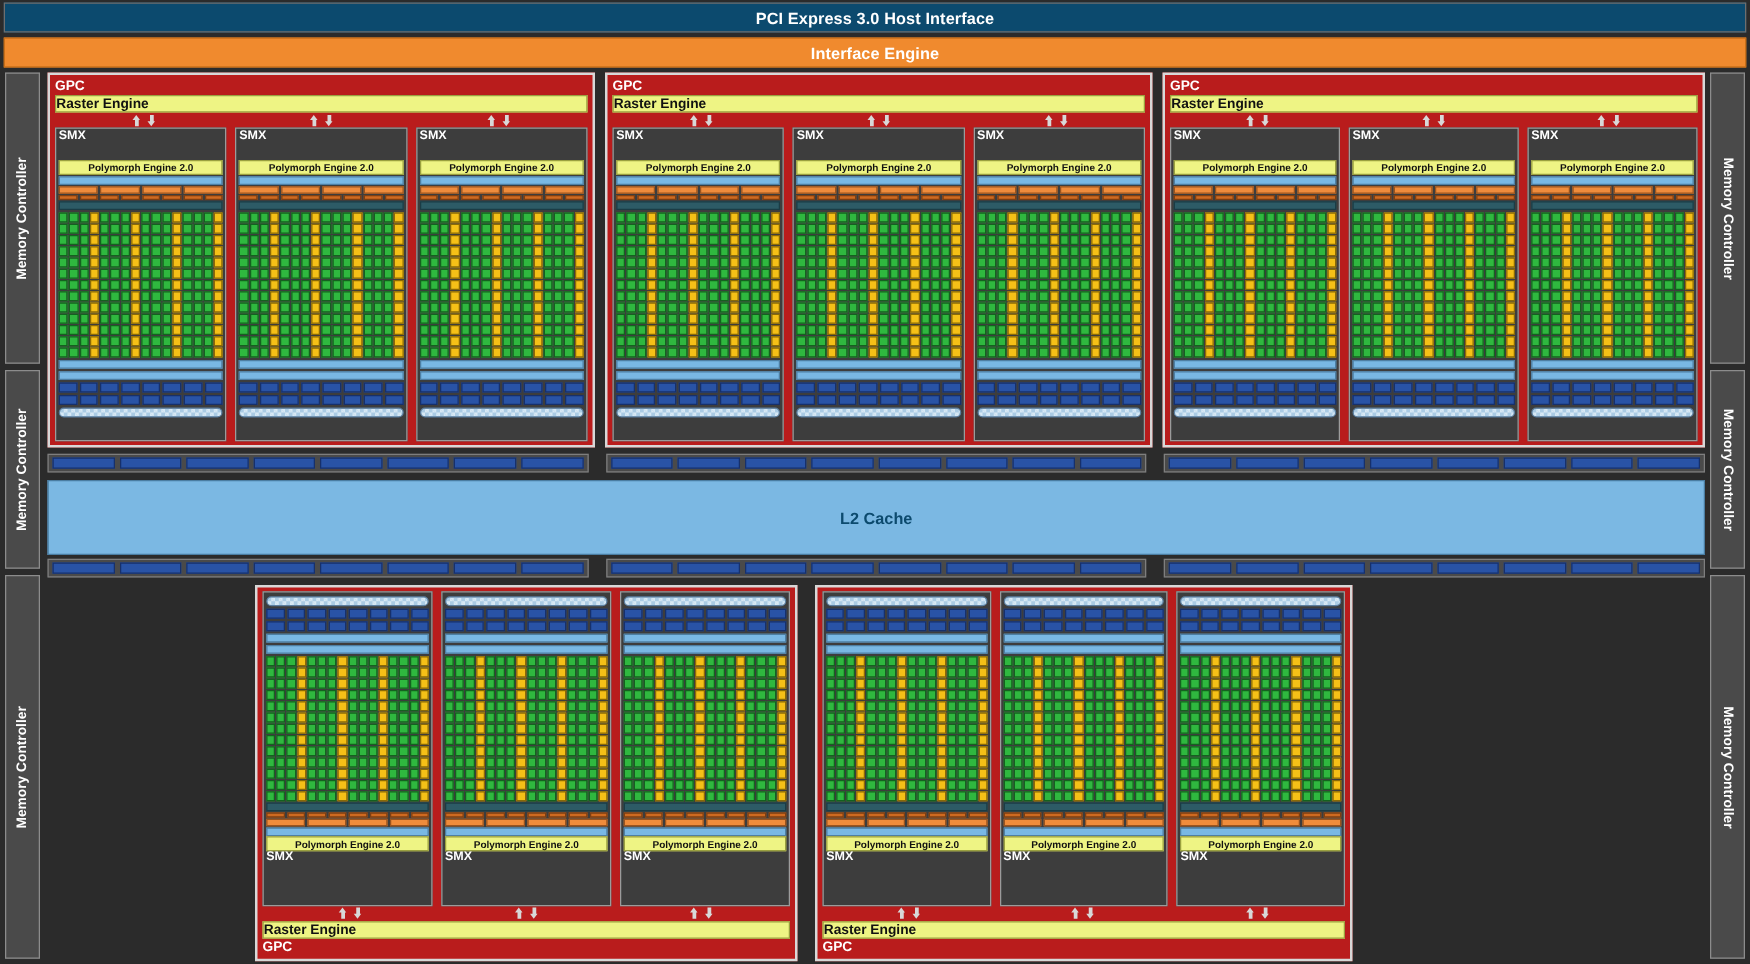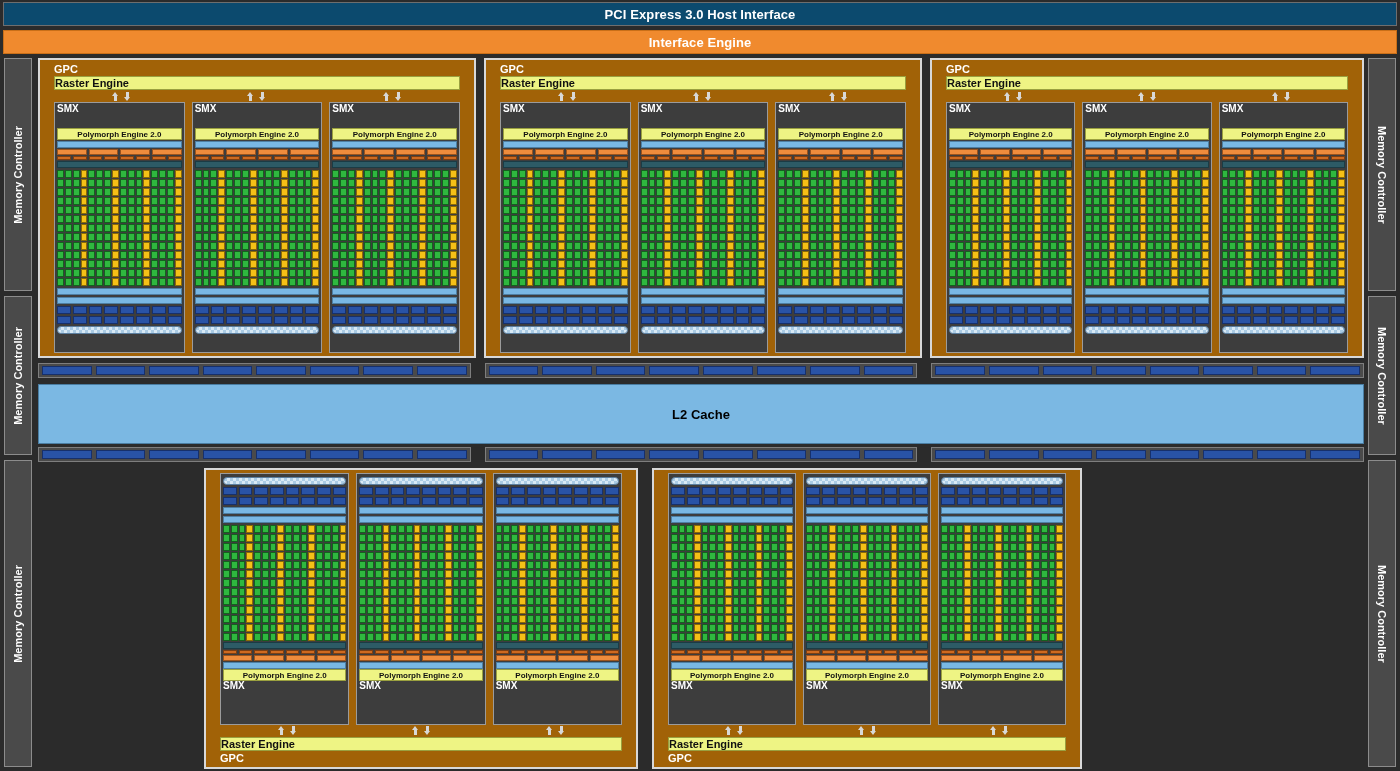--- a/index.html
+++ b/index.html
@@ -68,24 +68,24 @@
   .mc-l1 { left: 4px;  top: 58px;  height: 233px; }
   .mc-l2 { left: 4px;  top: 296px; height: 159px; }
   .mc-l3 { left: 4px;  top: 460px; height: 307px; }
   .mc-r1 { left: 1368px; top: 58px;  height: 233px; }
   .mc-r2 { left: 1368px; top: 296px; height: 159px; }
   .mc-r3 { left: 1368px; top: 460px; height: 307px; }
 
   
   .gpc {
     position: absolute;
-    background: #a16207;
+    background: #b91c1c;
     border: 2px solid #d8d8d8;
     box-sizing: border-box;
-    padding: 3px 14px;
+    padding: 3px 4px;
   }
   .gpc-label {
     font-size: 11px;
     font-weight: bold;
     color: #ffffff;
     line-height: 12px;
     height: 12px;
   }
   .raster {
     background: #eef484;
@@ -267,21 +267,21 @@
     height: 9px;
   }
   .l2 {
     position: absolute;
     background: #7bb8e3;
     border: 1px solid #4a7da2;
     box-sizing: border-box;
     display: flex;
     align-items: center;
     justify-content: center;
-    color: #000000;
+    color: #0c4a6e;
     font-size: 13px;
     font-weight: bold;
   }
 </style>
 </head>
 <body>
 
 <div class="topbar pcie">PCI Express 3.0 Host Interface</div>
 <div class="topbar giga">Interface Engine</div>
 

